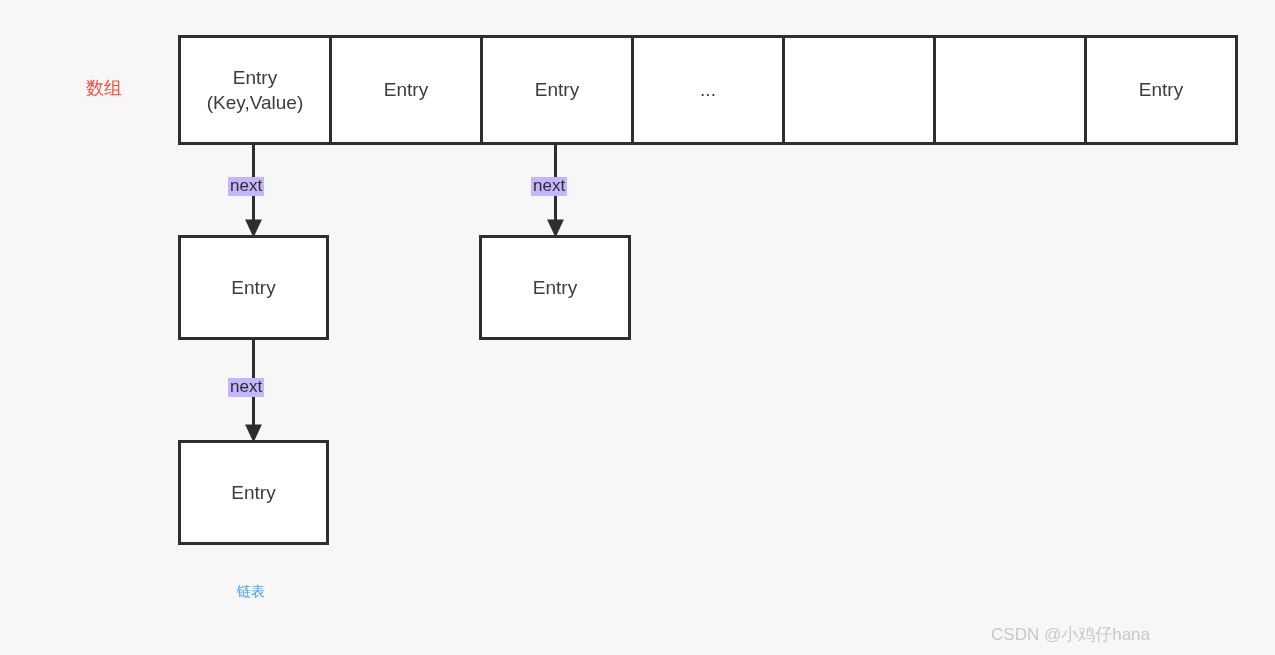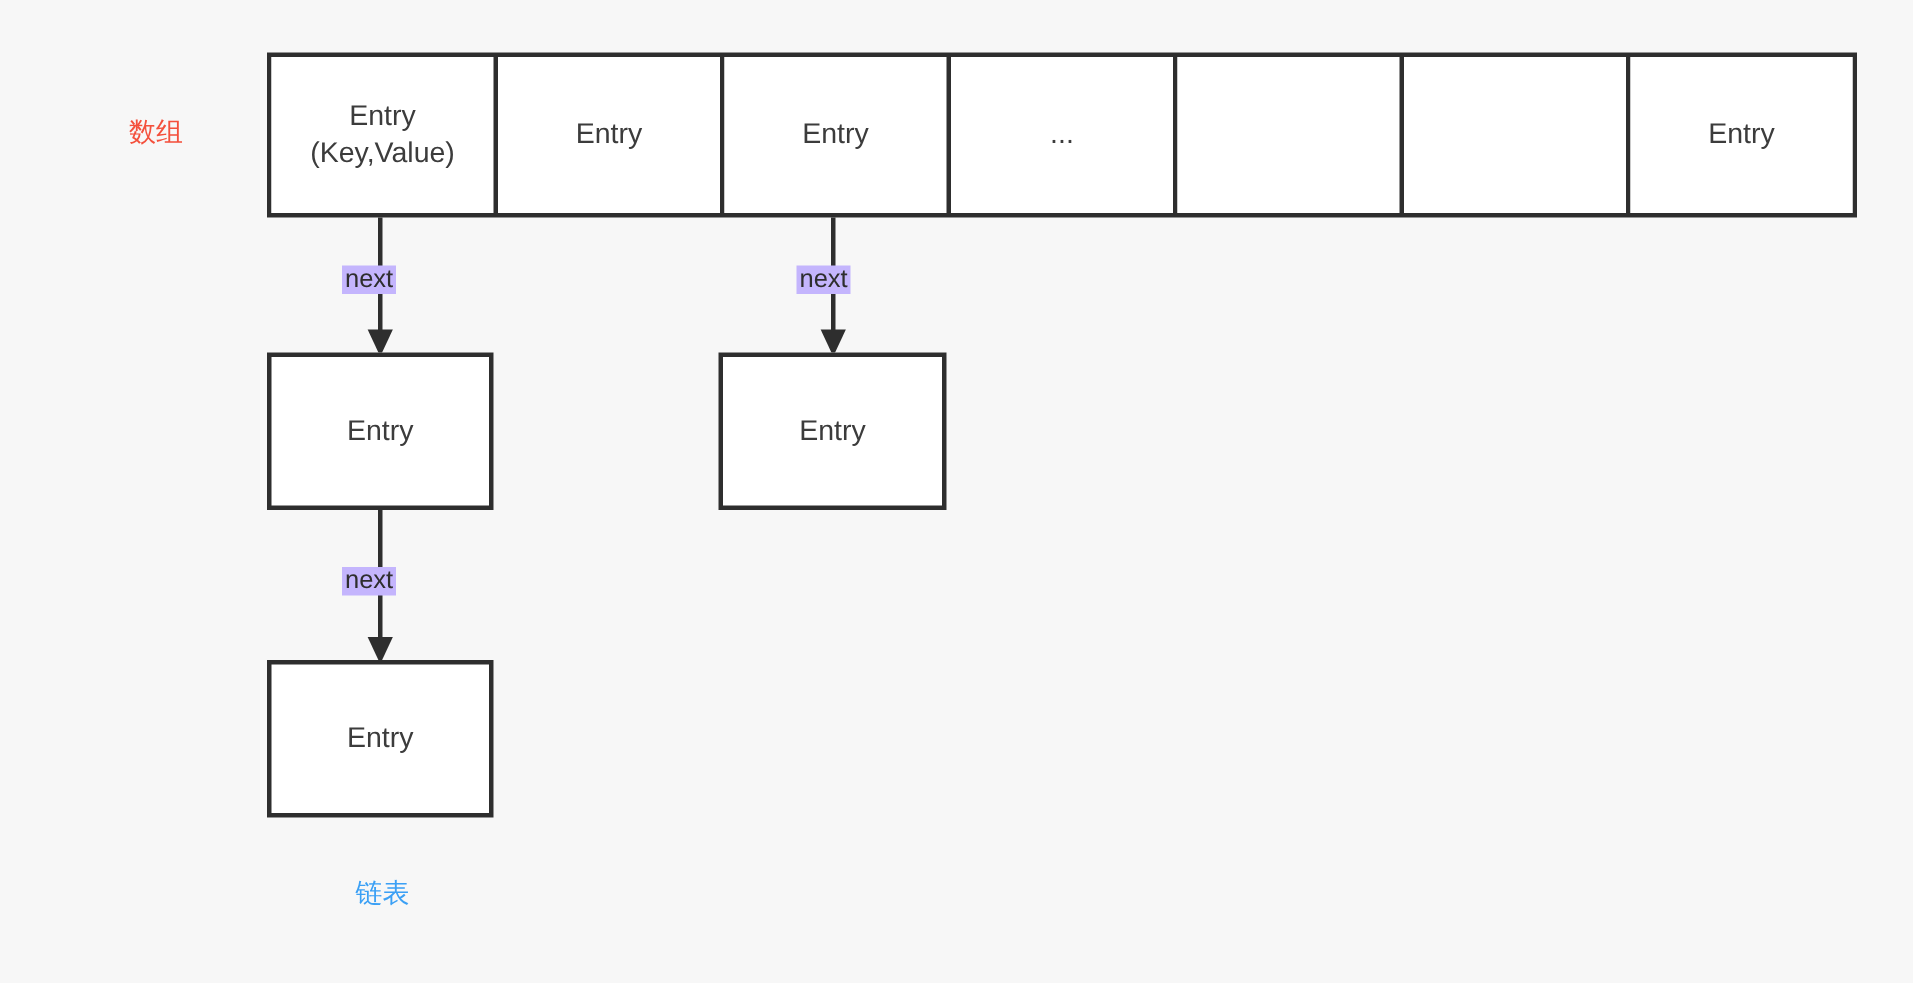--- a/index.html
+++ b/index.html
@@ -96,21 +96,21 @@
     left: 86px;
     top: 76px;
     font-size: 18px;
     color: #f4503c;
     white-space: nowrap;
   }
   #caption-list {
     position: absolute;
     left: 237px;
     top: 583px;
-    font-size: 18px;
+    font-size: 14px;
     color: #3ba0f5;
     white-space: nowrap;
   }
 
   
   #watermark {
     position: absolute;
     right: 12px;
     bottom: 9px;
     font-size: 17px;
@@ -153,14 +153,15 @@
   <div class="edge-label" id="label-next-1">next</div>
   <div class="edge-label" id="label-next-2">next</div>
   <div class="edge-label" id="label-next-3">next</div>
 
   <div class="node-box" id="node-a">Entry</div>
   <div class="node-box" id="node-b">Entry</div>
   <div class="node-box" id="node-c">Entry</div>
 
   <div id="caption-list">链表</div>
 
+  <div id="watermark">CSDN @小鸡仔hana</div>
 
 </div>
 
 </body></html>

